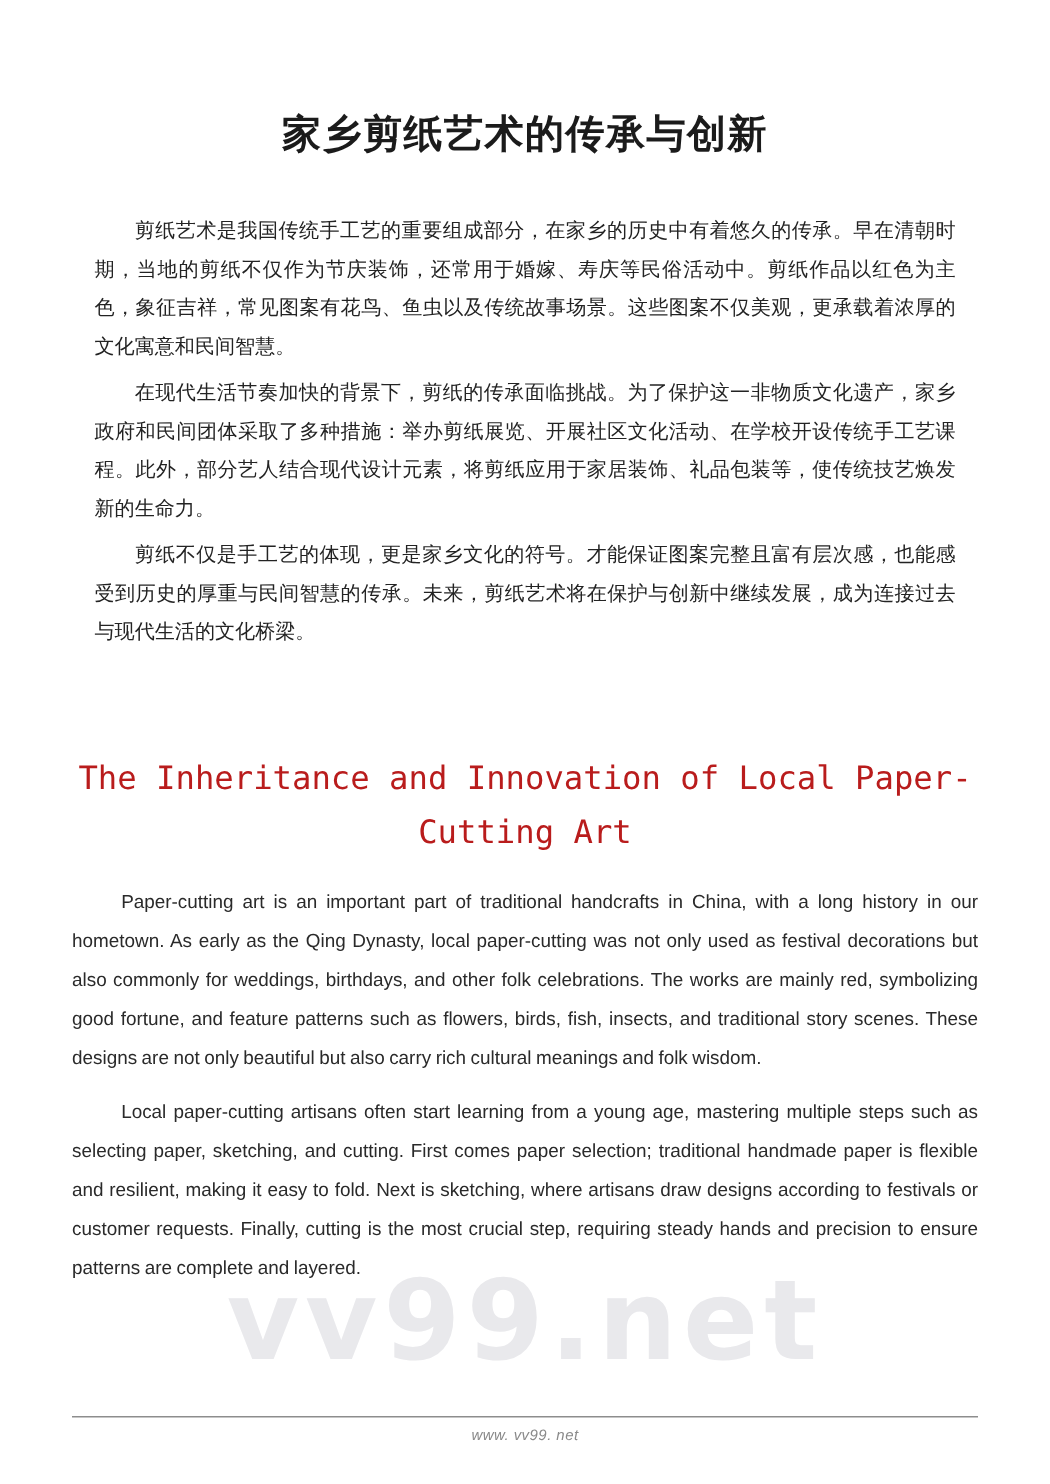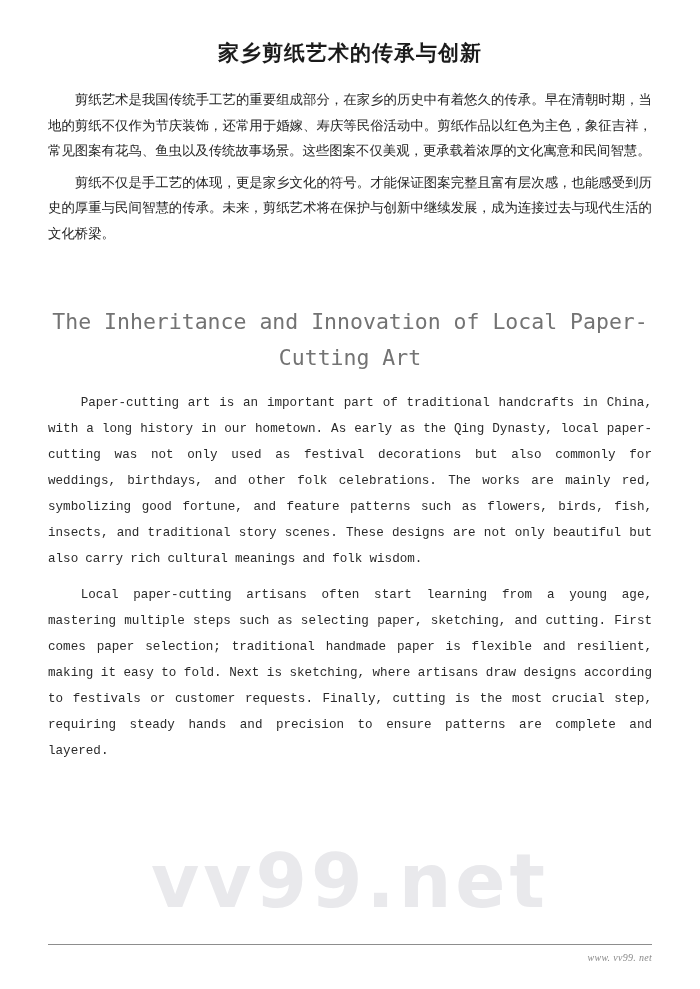--- a/index.html
+++ b/index.html
@@ -37,31 +37,31 @@
 
   #content {
     position: relative;
     z-index: 1;
     padding: 0 48px;
   }
 
   
   .cn-title {
     margin: 0;
-    padding-top: 39px;
+    padding-top: 72px;
     text-align: center;
     font-family: "DejaVu Serif", "Liberation Serif", serif;
     font-weight: bold;
-    font-size: 21px;
+    font-size: 26px;
     letter-spacing: 1px;
     color: #1b1b1b;
   }
 
   .cn-body {
-    margin: 0;
+    margin: 15px;
     padding-top: 20px;
   }
 
   .cn-para {
     margin: 0 0 6px 0;
     text-indent: 2em;
     text-align: justify;
     text-justify: inter-ideograph;
     font-family: "DejaVu Serif", "Liberation Serif", serif;
     font-size: 13.4px;
@@ -72,32 +72,32 @@
   
   .en-title {
     margin: 0;
     padding-top: 52px;
     text-align: center;
     font-family: "DejaVu Sans Mono", "Liberation Mono", monospace;
     font-weight: normal;
     font-size: 21.5px;
     line-height: 36px;
     letter-spacing: 0px;
-    color: #737373;
+    color: #b91c1c;
   }
 
   .en-body {
     padding-top: 14px;
   }
 
   .en-para {
     margin: 0 0 10px 0;
     text-indent: 2.6em;
     text-align: justify;
-    font-family: Liberation Mono, monospace;
+    font-family: Liberation Sans, sans-serif;
     font-size: 12.6px;
     line-height: 26px;
     color: #2a2a2a;
     word-spacing: -0.5px;
   }
 
   
   #footer {
     position: absolute;
     left: 48px;
@@ -107,41 +107,42 @@
   }
 
   #footer-rule {
     height: 1px;
     background: #8d8d8d;
     width: 100%;
   }
 
   #footer-url {
     margin-top: 7px;
-    text-align: right;
-    font-family: Liberation Serif, serif;
+    text-align: center;
+    font-family: Liberation Sans, sans-serif;
     font-style: italic;
     font-size: 10px;
     color: #8a8a8a;
     letter-spacing: 0.3px;
   }
 </style>
 </head>
 <body>
 
 <div id="page">
 
   <div id="watermark">vv99.net</div>
 
   <div id="content">
 
     <h1 class="cn-title">家乡剪纸艺术的传承与创新</h1>
 
     <div class="cn-body">
       <p class="cn-para">剪纸艺术是我国传统手工艺的重要组成部分，在家乡的历史中有着悠久的传承。早在清朝时期，当地的剪纸不仅作为节庆装饰，还常用于婚嫁、寿庆等民俗活动中。剪纸作品以红色为主色，象征吉祥，常见图案有花鸟、鱼虫以及传统故事场景。这些图案不仅美观，更承载着浓厚的文化寓意和民间智慧。</p>
+      <p class="cn-para">在现代生活节奏加快的背景下，剪纸的传承面临挑战。为了保护这一非物质文化遗产，家乡政府和民间团体采取了多种措施：举办剪纸展览、开展社区文化活动、在学校开设传统手工艺课程。此外，部分艺人结合现代设计元素，将剪纸应用于家居装饰、礼品包装等，使传统技艺焕发新的生命力。</p>
       <p class="cn-para">剪纸不仅是手工艺的体现，更是家乡文化的符号。才能保证图案完整且富有层次感，也能感受到历史的厚重与民间智慧的传承。未来，剪纸艺术将在保护与创新中继续发展，成为连接过去与现代生活的文化桥梁。</p>
     </div>
 
     <h1 class="en-title">The Inheritance and Innovation of Local Paper-Cutting Art</h1>
 
     <div class="en-body">
       <p class="en-para">Paper-cutting art is an important part of traditional handcrafts in China, with a long history in our hometown. As early as the Qing Dynasty, local paper-cutting was not only used as festival decorations but also commonly for weddings, birthdays, and other folk celebrations. The works are mainly red, symbolizing good fortune, and feature patterns such as flowers, birds, fish, insects, and traditional story scenes. These designs are not only beautiful but also carry rich cultural meanings and folk wisdom.</p>
       <p class="en-para">Local paper-cutting artisans often start learning from a young age, mastering multiple steps such as selecting paper, sketching, and cutting. First comes paper selection; traditional handmade paper is flexible and resilient, making it easy to fold. Next is sketching, where artisans draw designs according to festivals or customer requests. Finally, cutting is the most crucial step, requiring steady hands and precision to ensure patterns are complete and layered.</p>
     </div>
 

